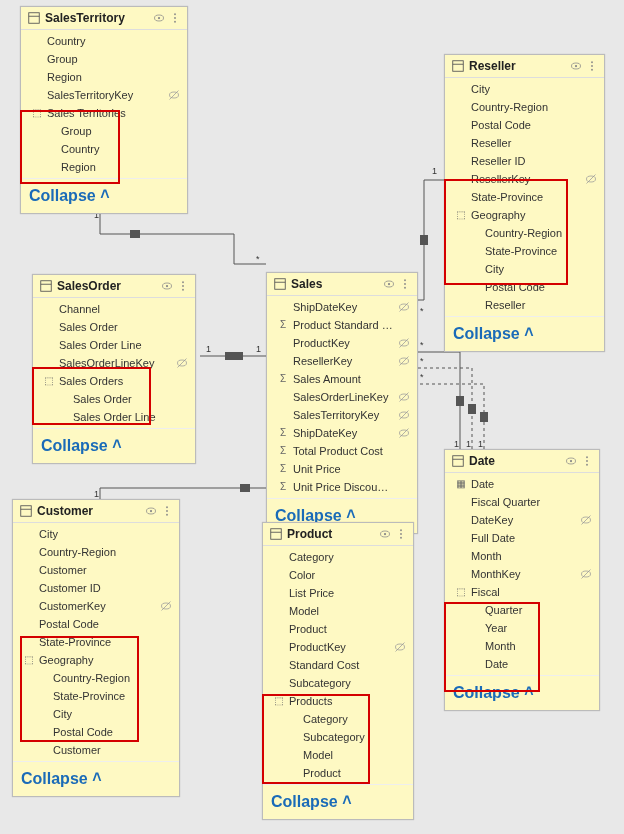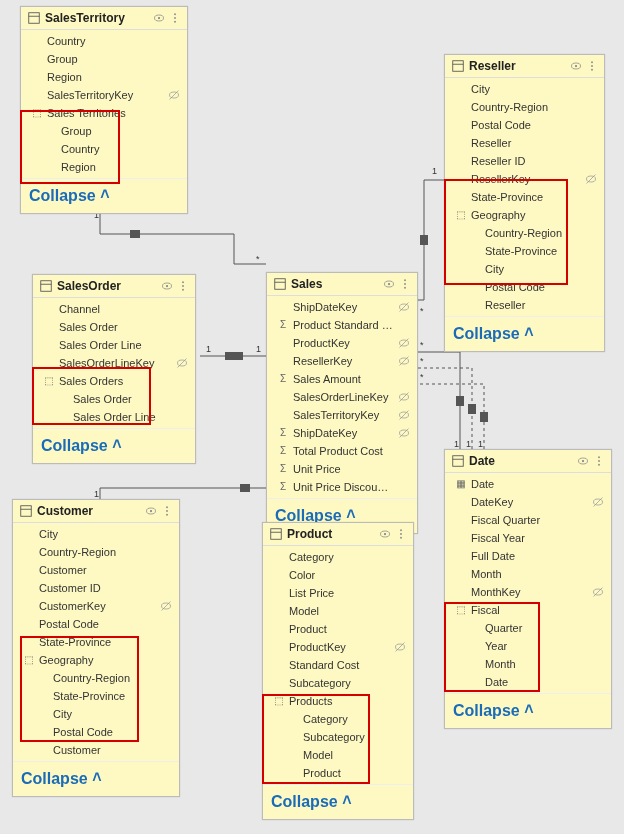--- a/index.html
+++ b/index.html
@@ -659,21 +659,21 @@
         </div>
         <div class="frow indent1">
           <span class="fic"></span>
           <span class="flab">Product</span>
           <span class="fhid"></span>
         </div>
       </div>
   <div class="collapse"><span>Collapse</span> <span class="chev">˄</span></div>
 </div>
 
-<div class="table-card" style="left:444px; top:449px; width:168px;">
+<div class="table-card" style="left:444px; top:449px; width:156px;">
   <div class="thead">
     <span class="ticon">
           <svg viewBox="0 0 16 16">
             <rect x="2" y="2" width="12" height="12" fill="none" stroke="#555"></rect>
             <line x1="2" y1="6" x2="14" y2="6" stroke="#555"></line>
           </svg>
         </span>
     <span class="ttitle">Date</span>
     <span class="eye">
           <svg viewBox="0 0 16 16">
@@ -690,37 +690,32 @@
         </span>
   </div>
   <div class="fields">
         <div class="frow">
           <span class="fic">▦</span>
           <span class="flab">Date</span>
           <span class="fhid"></span>
         </div>
         <div class="frow">
           <span class="fic"></span>
+          <span class="flab">Fiscal Quarter</span>
+          <span class="fhid"></span>
+        </div>
+        <div class="frow">
+          <span class="fic"></span>
           <span class="flab">DateKey</span>
           <span class="fhid">
             <svg viewBox="0 0 16 16" width="14" height="12">
               <ellipse cx="8" cy="8" rx="6" ry="4" fill="none" stroke="#999"></ellipse>
               <line x1="2" y1="14" x2="14" y2="2" stroke="#999"></line>
             </svg>
           </span>
-        </div>
-        <div class="frow">
-          <span class="fic"></span>
-          <span class="flab">Fiscal Quarter</span>
-          <span class="fhid"></span>
-        </div>
-        <div class="frow">
-          <span class="fic"></span>
-          <span class="flab">Fiscal Year</span>
-          <span class="fhid"></span>
         </div>
         <div class="frow">
           <span class="fic"></span>
           <span class="flab">Full Date</span>
           <span class="fhid"></span>
         </div>
         <div class="frow">
           <span class="fic"></span>
           <span class="flab">Month</span>
           <span class="fhid"></span>

